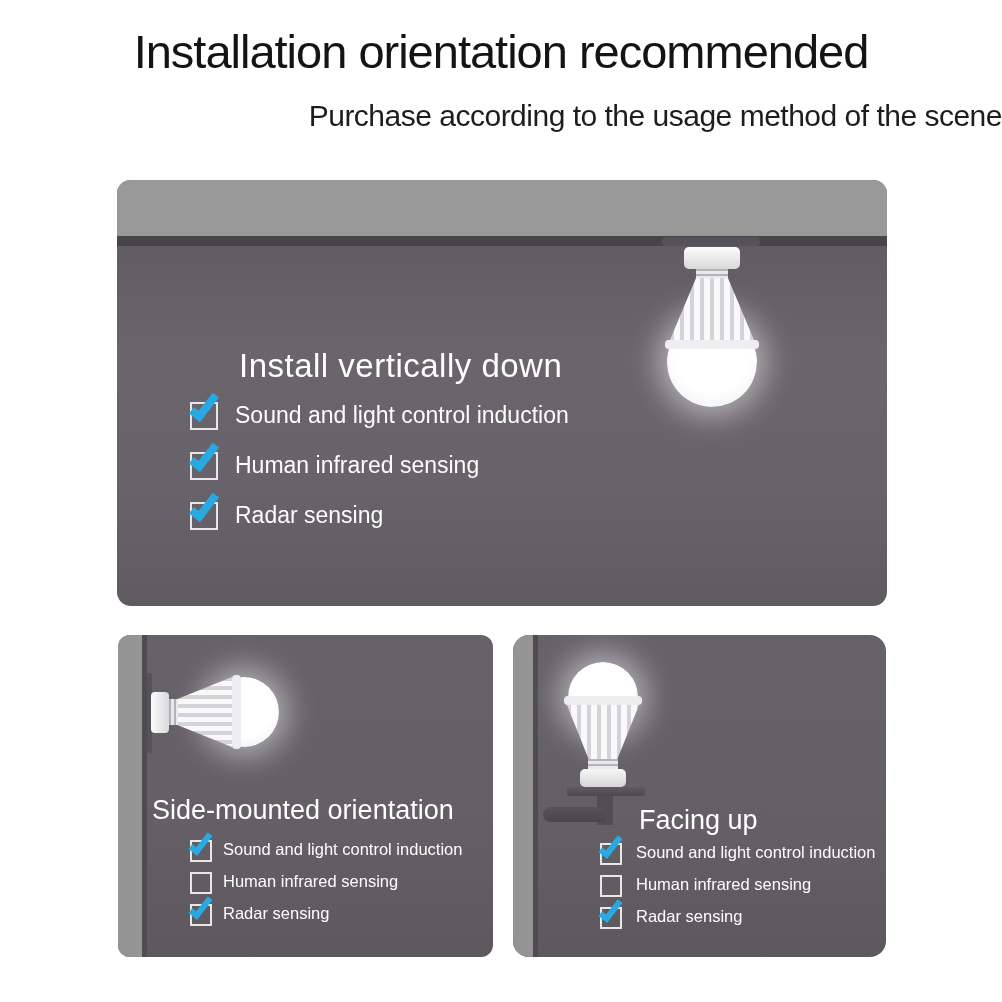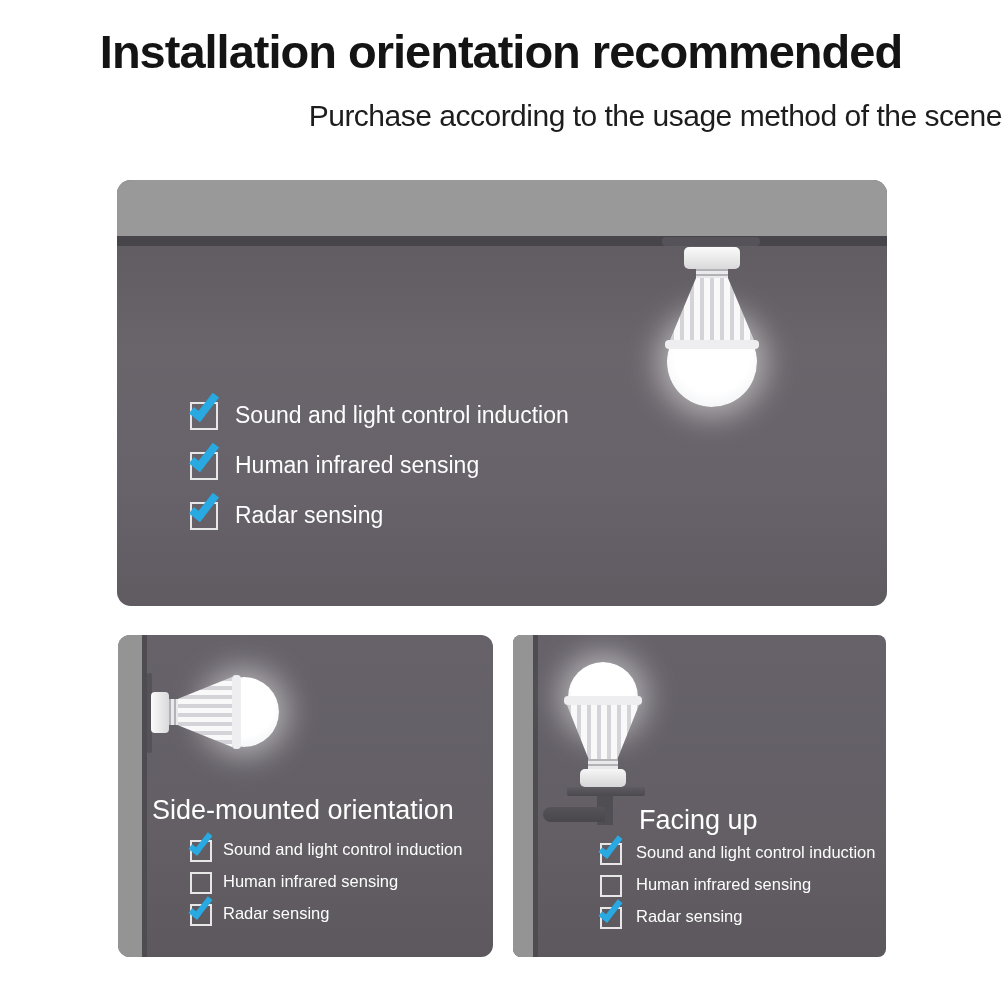--- a/index.html
+++ b/index.html
@@ -5,39 +5,39 @@
   * { margin:0; padding:0; box-sizing:border-box; }
   html,body { background:#ffffff; }
   .page {
     position:relative; width:1002px; height:1002px; overflow:hidden;
     background:#ffffff; font-family:"Liberation Sans", sans-serif;
   }
 
   
   .title {
     position:absolute; top:24px; left:0; width:100%;
-    text-align:center; font-size:47px; font-weight:700; color:#141414;
+    text-align:center; font-size:47px; font-weight:400; color:#141414;
     letter-spacing:-1px;
   }
   .subtitle {
     position:absolute; top:99px; left:0; width:100%;
     text-align:right; font-size:30px; font-weight:400; color:#1d1d1d;
     letter-spacing:-0.5px;
   }
 
   
   .panel {
     position:absolute; background:var(--panel-bg,#666167);
     border-radius:14px; overflow:hidden;
   }
   .panel.top { left:117px; top:180px; width:770px; height:426px;
     background:linear-gradient(180deg,#5b575d 0%,#6a656b 40%,#68636a 72%,#5f5b61 100%); }
   .panel.bl  { left:118px; top:635px; width:375px; height:322px; border-radius:12px;
     background:linear-gradient(180deg,#67626a 0%,#635f65 60%,#5c585e 100%); }
-  .panel.br  { left:513px; top:635px; width:373px; height:322px; border-radius:8px;
+  .panel.br  { left:513px; top:635px; width:373px; height:322px; border-radius:16px;
     background:linear-gradient(180deg,#67626a 0%,#635f65 60%,#5c585e 100%); }
 
   .ceiling { position:absolute; left:0; top:0; right:0; height:56px;
     background:var(--ceiling-gray,#999999); }
   .ceil-shadow { position:absolute; left:0; top:56px; right:0; height:10px;
     background:#47444a; }
 
   .wall { position:absolute; left:0; top:0; bottom:0; width:24px;
     background:var(--wall-gray,#949494); }
   .wall-edge { position:absolute; left:24px; top:0; bottom:0; width:5px;
@@ -148,20 +148,21 @@
     <div class="rail-h"></div>
 
     <div class="bulb bulb-down">
       <div class="cap"></div>
       <div class="collar-h"></div>
       <div class="cone cone-down"></div>
       <div class="skirt-h"></div>
       <div class="globe"></div>
     </div>
 
+    <div class="ptitle">Install vertically down</div>
 
     <div class="list big">
       <div class="row">
         <span class="cb checked">
             <span class="mark"></span>
           </span>
         <span class="lbl">Sound and light control induction</span>
       </div>
       <div class="row">
         <span class="cb checked">

